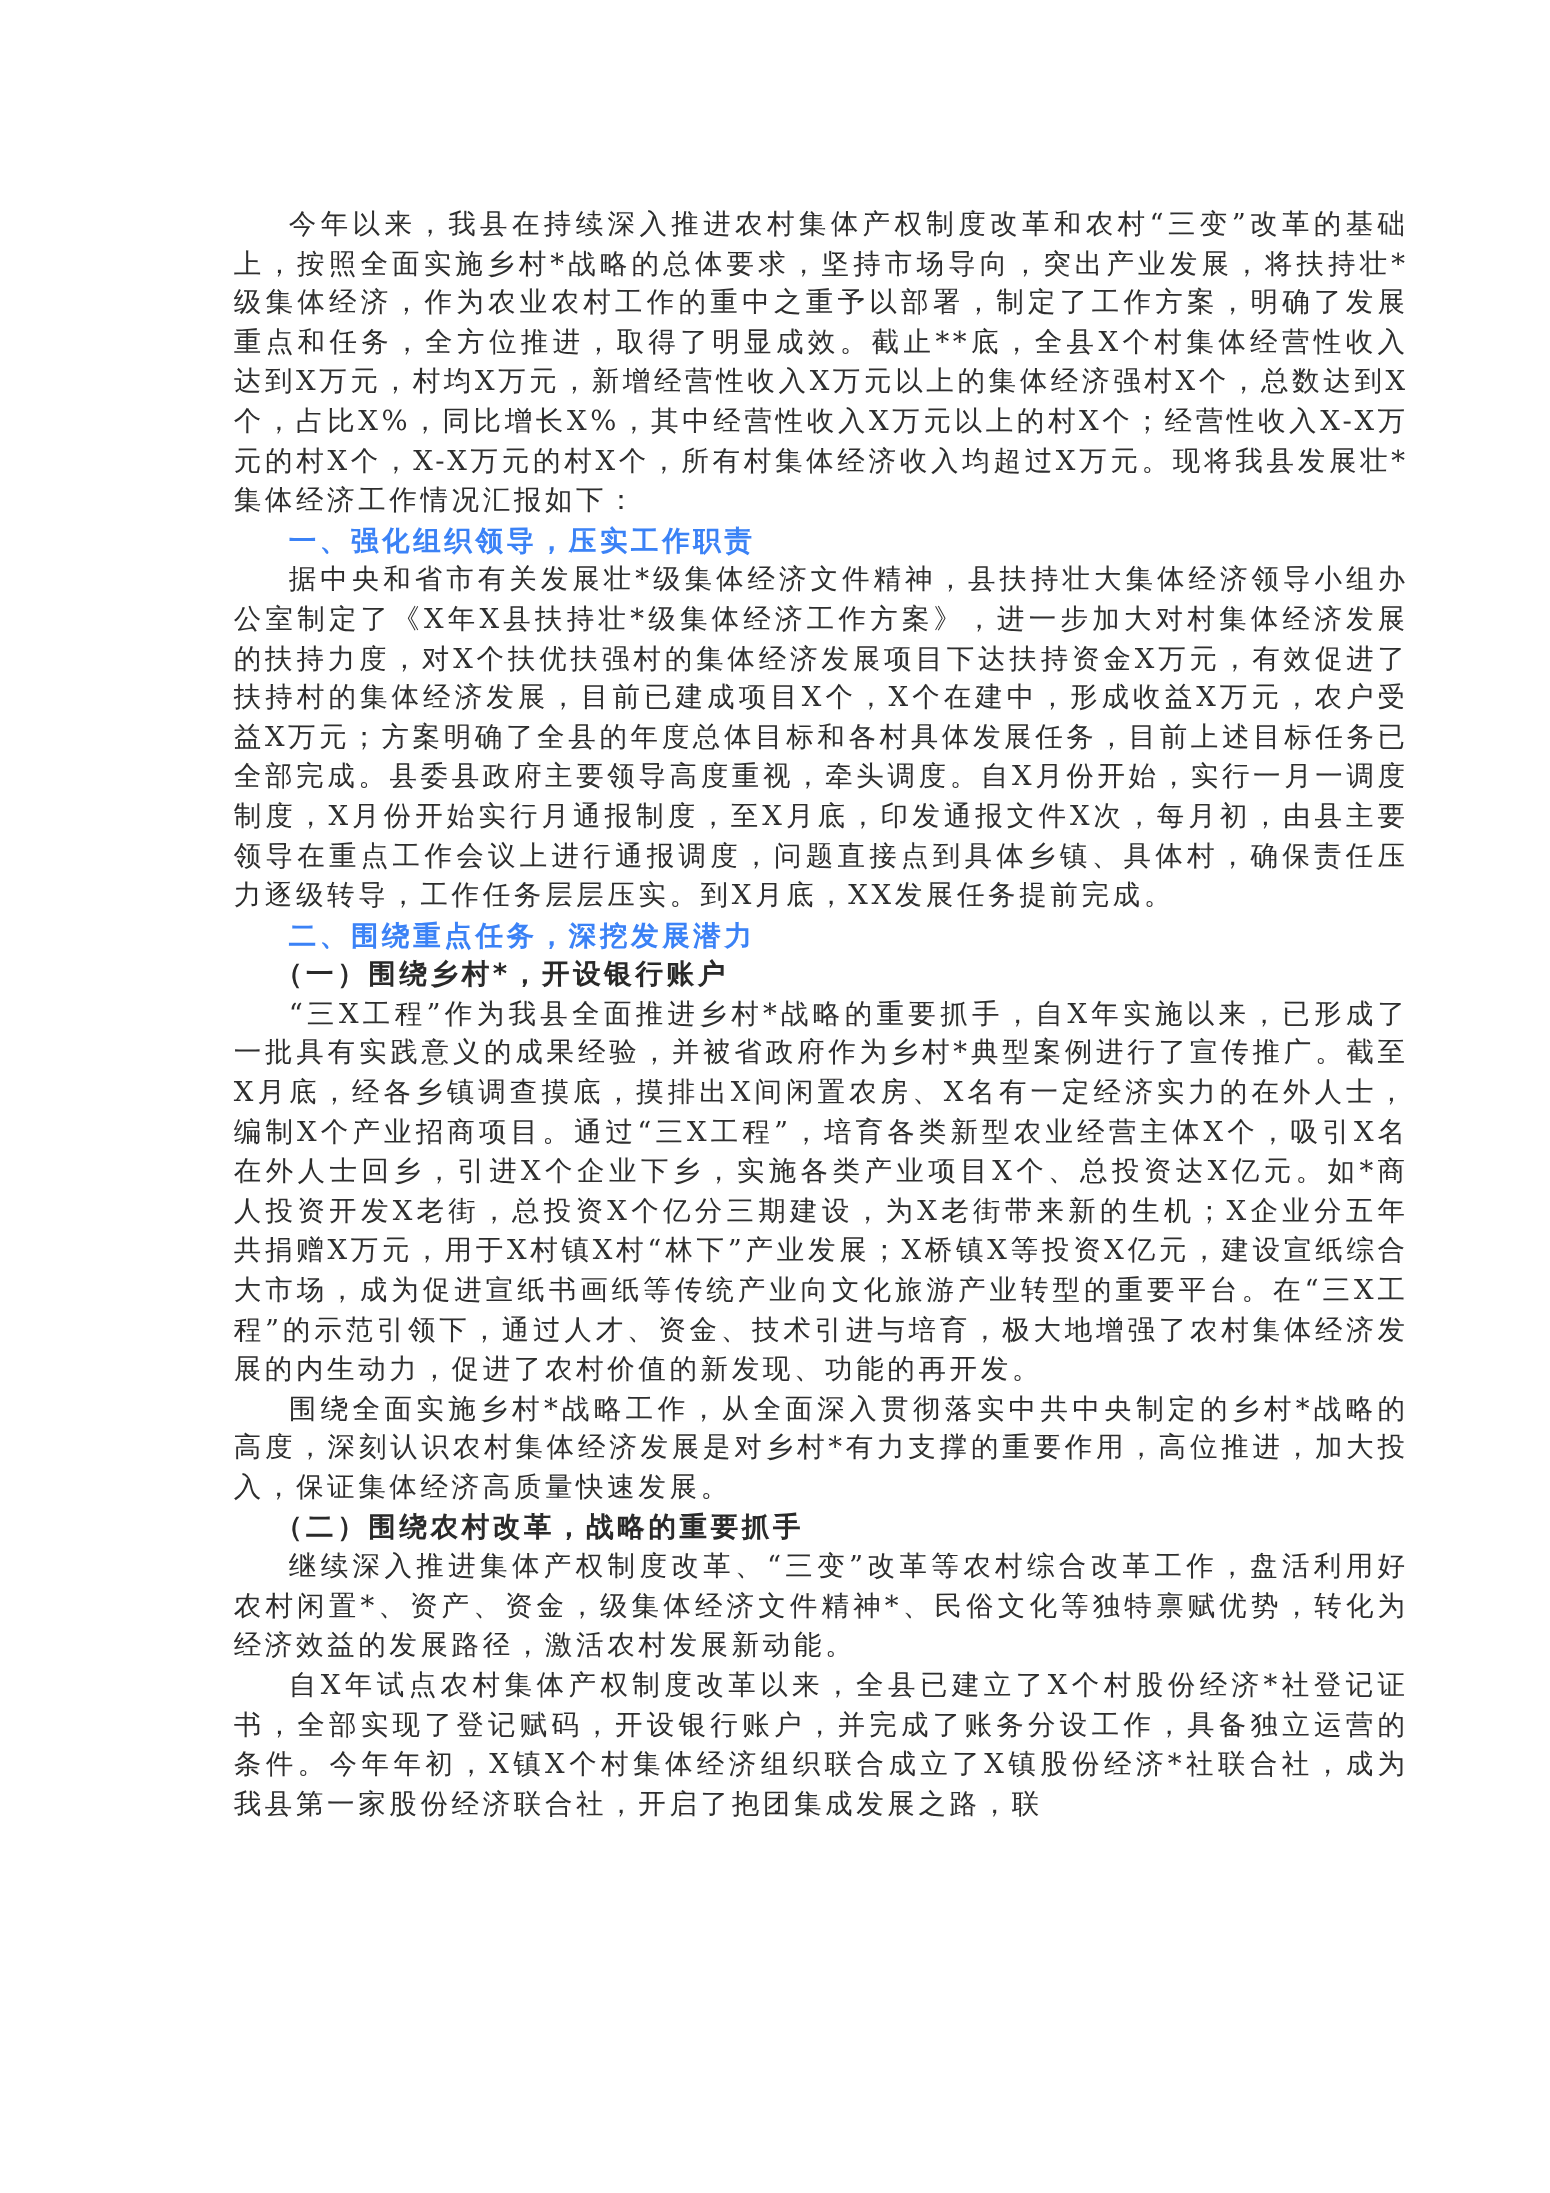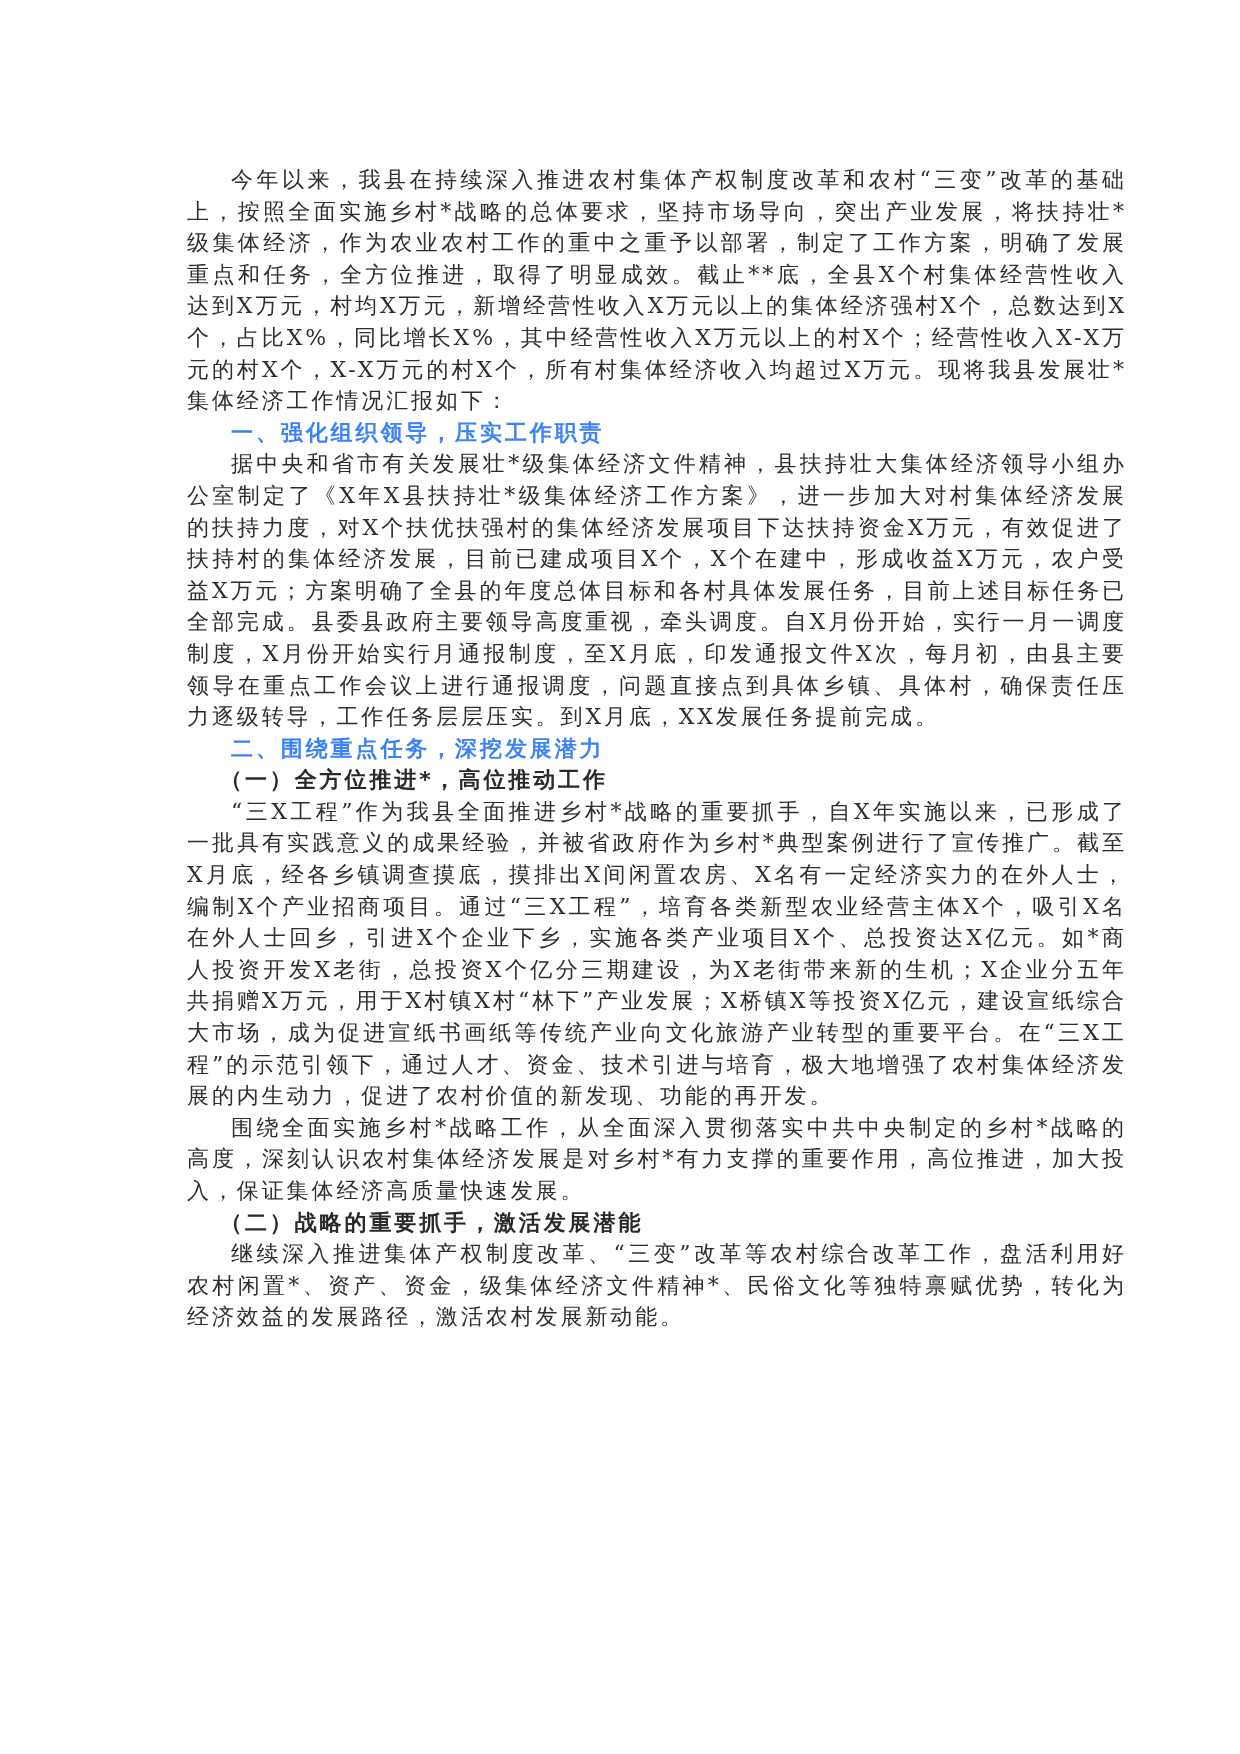--- a/index.html
+++ b/index.html
@@ -46,18 +46,19 @@
   }
 </style>
 </head>
 <body>
 
 <div class="page">
   <p class="para">今年以来，我县在持续深入推进农村集体产权制度改革和农村“三变”改革的基础上，按照全面实施乡村*战略的总体要求，坚持市场导向，突出产业发展，将扶持壮*级集体经济，作为农业农村工作的重中之重予以部署，制定了工作方案，明确了发展重点和任务，全方位推进，取得了明显成效。截止**底，全县X个村集体经营性收入达到X万元，村均X万元，新增经营性收入X万元以上的集体经济强村X个，总数达到X个，占比X%，同比增长X%，其中经营性收入X万元以上的村X个；经营性收入X-X万元的村X个，X-X万元的村X个，所有村集体经济收入均超过X万元。现将我县发展壮*集体经济工作情况汇报如下：</p>
   <p class="heading">一、强化组织领导，压实工作职责</p>
   <p class="para">据中央和省市有关发展壮*级集体经济文件精神，县扶持壮大集体经济领导小组办公室制定了《X年X县扶持壮*级集体经济工作方案》，进一步加大对村集体经济发展的扶持力度，对X个扶优扶强村的集体经济发展项目下达扶持资金X万元，有效促进了扶持村的集体经济发展，目前已建成项目X个，X个在建中，形成收益X万元，农户受益X万元；方案明确了全县的年度总体目标和各村具体发展任务，目前上述目标任务已全部完成。县委县政府主要领导高度重视，牵头调度。自X月份开始，实行一月一调度制度，X月份开始实行月通报制度，至X月底，印发通报文件X次，每月初，由县主要领导在重点工作会议上进行通报调度，问题直接点到具体乡镇、具体村，确保责任压力逐级转导，工作任务层层压实。到X月底，XX发展任务提前完成。</p>
   <p class="heading">二、围绕重点任务，深挖发展潜力</p>
-  <p class="subheading">（一）全方位推进*，高位推动工作</p>
+  <p class="subheading">（一）围绕乡村*，开设银行账户</p>
   <p class="para">“三X工程”作为我县全面推进乡村*战略的重要抓手，自X年实施以来，已形成了一批具有实践意义的成果经验，并被省政府作为乡村*典型案例进行了宣传推广。截至X月底，经各乡镇调查摸底，摸排出X间闲置农房、X名有一定经济实力的在外人士，编制X个产业招商项目。通过“三X工程”，培育各类新型农业经营主体X个，吸引X名在外人士回乡，引进X个企业下乡，实施各类产业项目X个、总投资达X亿元。如*商人投资开发X老街，总投资X个亿分三期建设，为X老街带来新的生机；X企业分五年共捐赠X万元，用于X村镇X村“林下”产业发展；X桥镇X等投资X亿元，建设宣纸综合大市场，成为促进宣纸书画纸等传统产业向文化旅游产业转型的重要平台。在“三X工程”的示范引领下，通过人才、资金、技术引进与培育，极大地增强了农村集体经济发展的内生动力，促进了农村价值的新发现、功能的再开发。</p>
   <p class="para">围绕全面实施乡村*战略工作，从全面深入贯彻落实中共中央制定的乡村*战略的高度，深刻认识农村集体经济发展是对乡村*有力支撑的重要作用，高位推进，加大投入，保证集体经济高质量快速发展。</p>
-  <p class="subheading">（二）战略的重要抓手，激活发展潜能</p>
+  <p class="subheading">（二）围绕农村改革，战略的重要抓手</p>
   <p class="para">继续深入推进集体产权制度改革、“三变”改革等农村综合改革工作，盘活利用好农村闲置*、资产、资金，级集体经济文件精神*、民俗文化等独特禀赋优势，转化为经济效益的发展路径，激活农村发展新动能。</p>
+  <p class="para">自X年试点农村集体产权制度改革以来，全县已建立了X个村股份经济*社登记证书，全部实现了登记赋码，开设银行账户，并完成了账务分设工作，具备独立运营的条件。今年年初，X镇X个村集体经济组织联合成立了X镇股份经济*社联合社，成为我县第一家股份经济联合社，开启了抱团集成发展之路，联</p>
 </div>
 
 </body></html>

